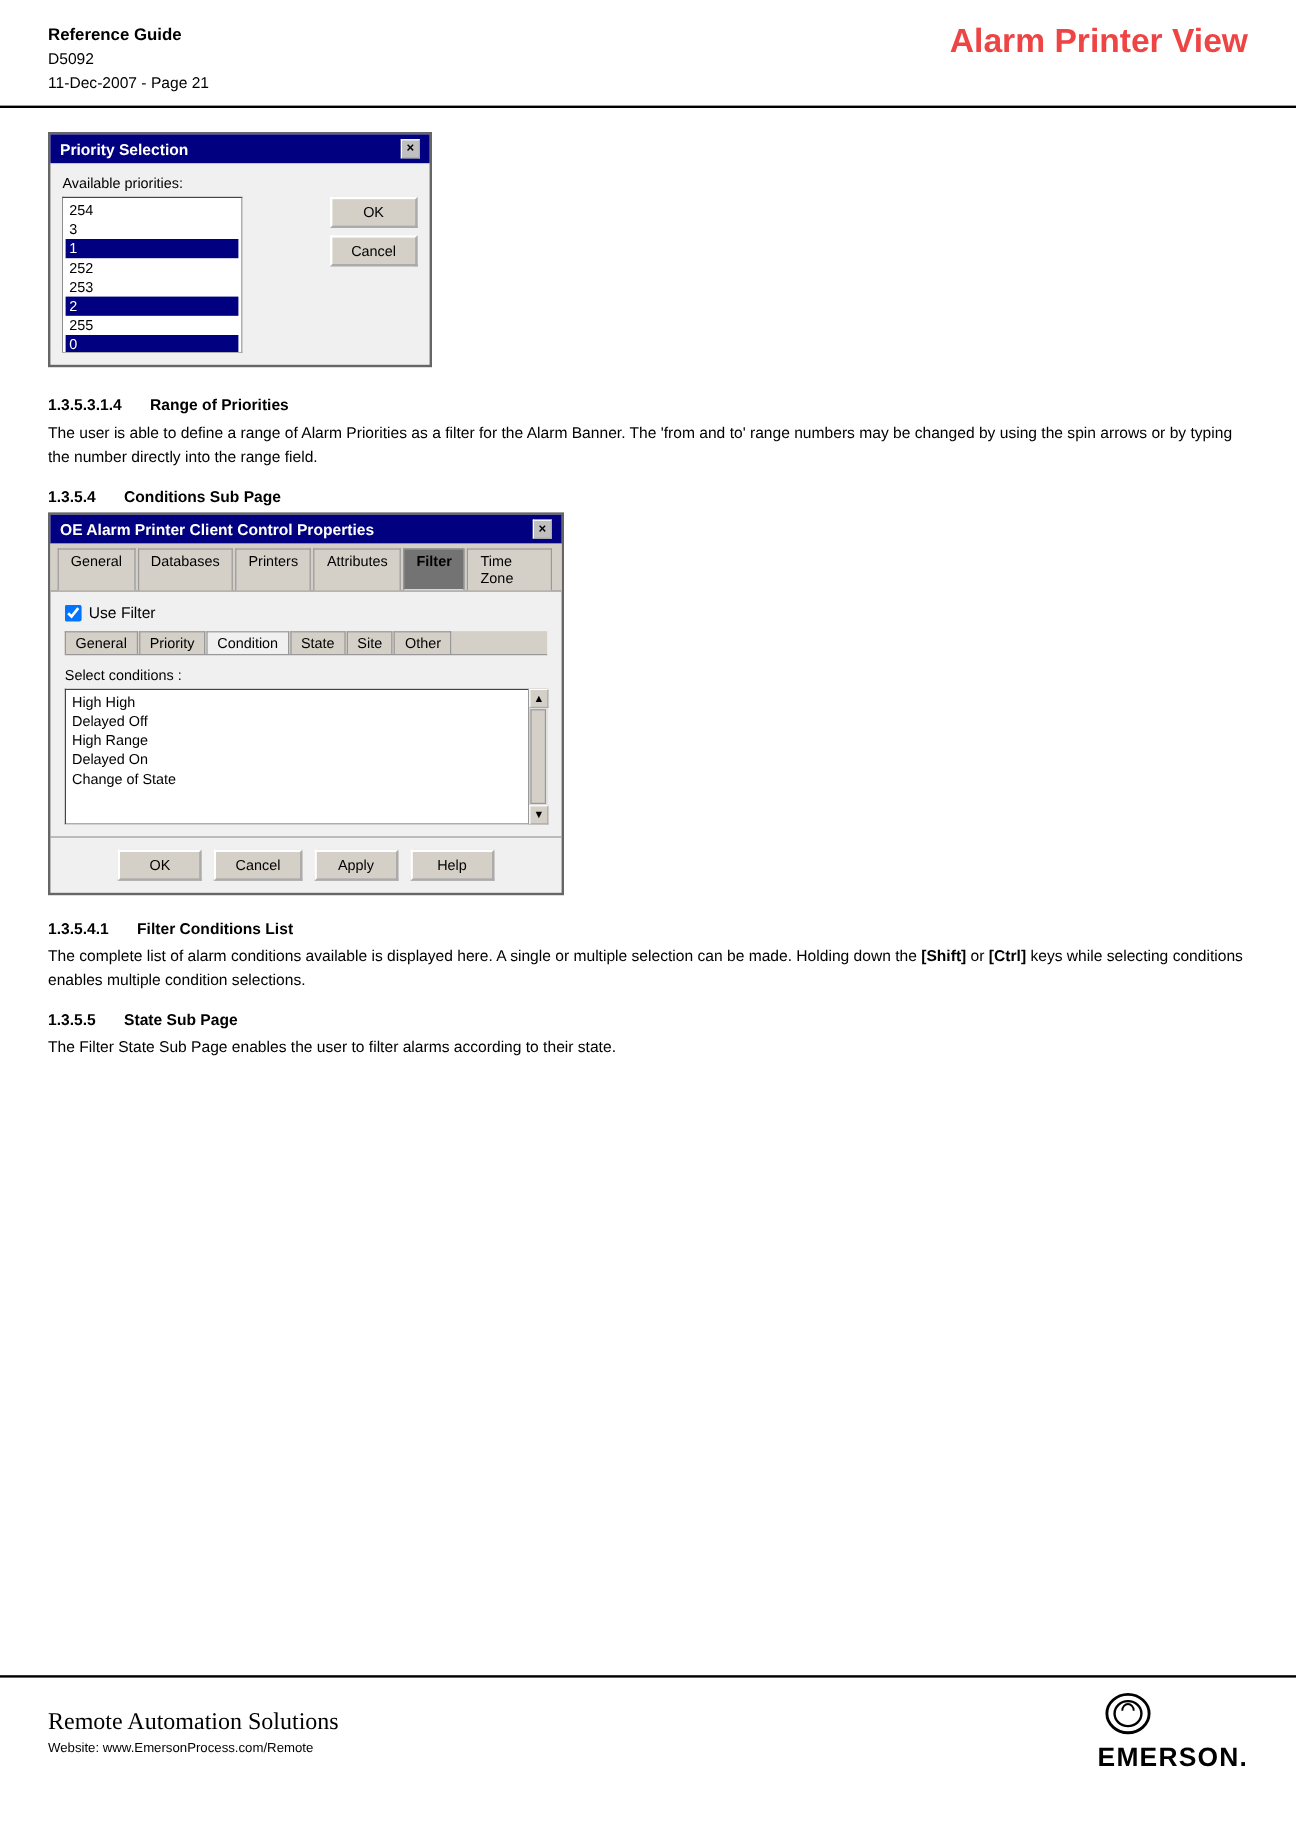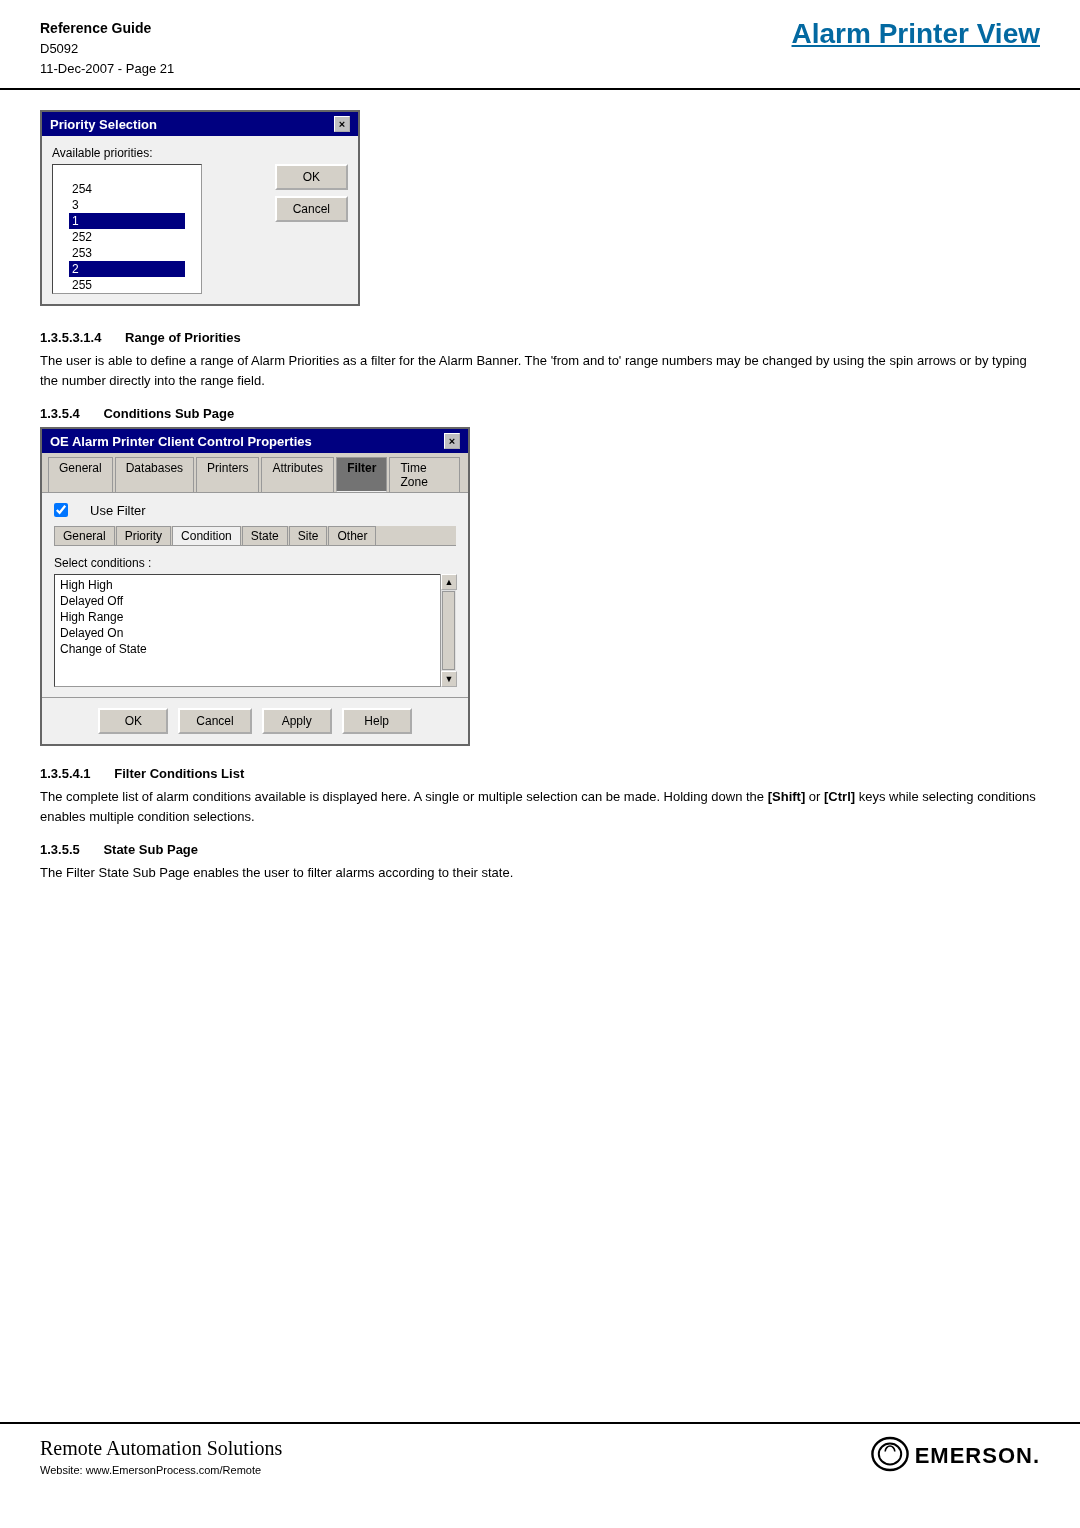--- a/index.html
+++ b/index.html
@@ -25,22 +25,21 @@
       font-size: 13px;
       line-height: 1.5;
     }
     .header-left .doc-title {
       font-weight: bold;
       font-size: 14px;
     }
     .header-right {
       font-size: 28px;
       font-weight: bold;
-      color: #0369a1;
-      text-decoration: underline;
+      color: #ef4444;
     }
 
     
     .content {
       padding: 20px 40px 20px 40px;
     }
 
     
     .dialog-priority {
       border: 2px solid #666;
@@ -83,21 +82,21 @@
       font-size: 12px;
       margin-bottom: 4px;
     }
     .priority-list {
       border: 1px inset #999;
       background: #fff;
       width: 150px;
       height: 130px;
       overflow-y: auto;
       font-size: 12px;
-      padding: 16px;
+      padding: 2px;
     }
     .priority-list .list-item {
       padding: 1px 3px;
       cursor: pointer;
     }
     .priority-list .list-item.selected {
       background: #000080;
       color: #fff;
     }
     .dialog-right {
@@ -160,23 +159,23 @@
     .tab.active {
       background: #737373;
       font-weight: bold;
       border-bottom: 1px solid #f0f0f0;
     }
     .dialog-content-area {
       padding: 10px 12px;
     }
     .use-filter-row {
       display: flex;
-      align-items: flex-start;
+      align-items: flex-end;
       margin-bottom: 8px;
-      gap: 22px;
+      gap: 6px;
     }
     .checkbox-input {
       width: 14px;
       height: 14px;
     }
     .sub-tabs-row {
       display: flex;
       background: #d4d0c8;
       border-bottom: 1px solid #999;
       margin-bottom: 10px;
@@ -234,22 +233,22 @@
       font-size: 20px;
       font-weight: normal;
       font-family: 'Times New Roman', serif;
     }
     .footer-website {
       font-size: 11px;
       margin-top: 4px;
     }
     .emerson-logo {
       display: flex;
-      flex-direction: row;
-      align-items: center;
+      flex-direction: column;
+      align-items: flex-start;
     }
     .emerson-icon {
       width: 50px;
       height: 40px;
       margin-bottom: 4px;
     }
     .emerson-text {
       font-size: 22px;
       font-weight: bold;
       font-family: 'Arial Black', Arial, sans-serif;

